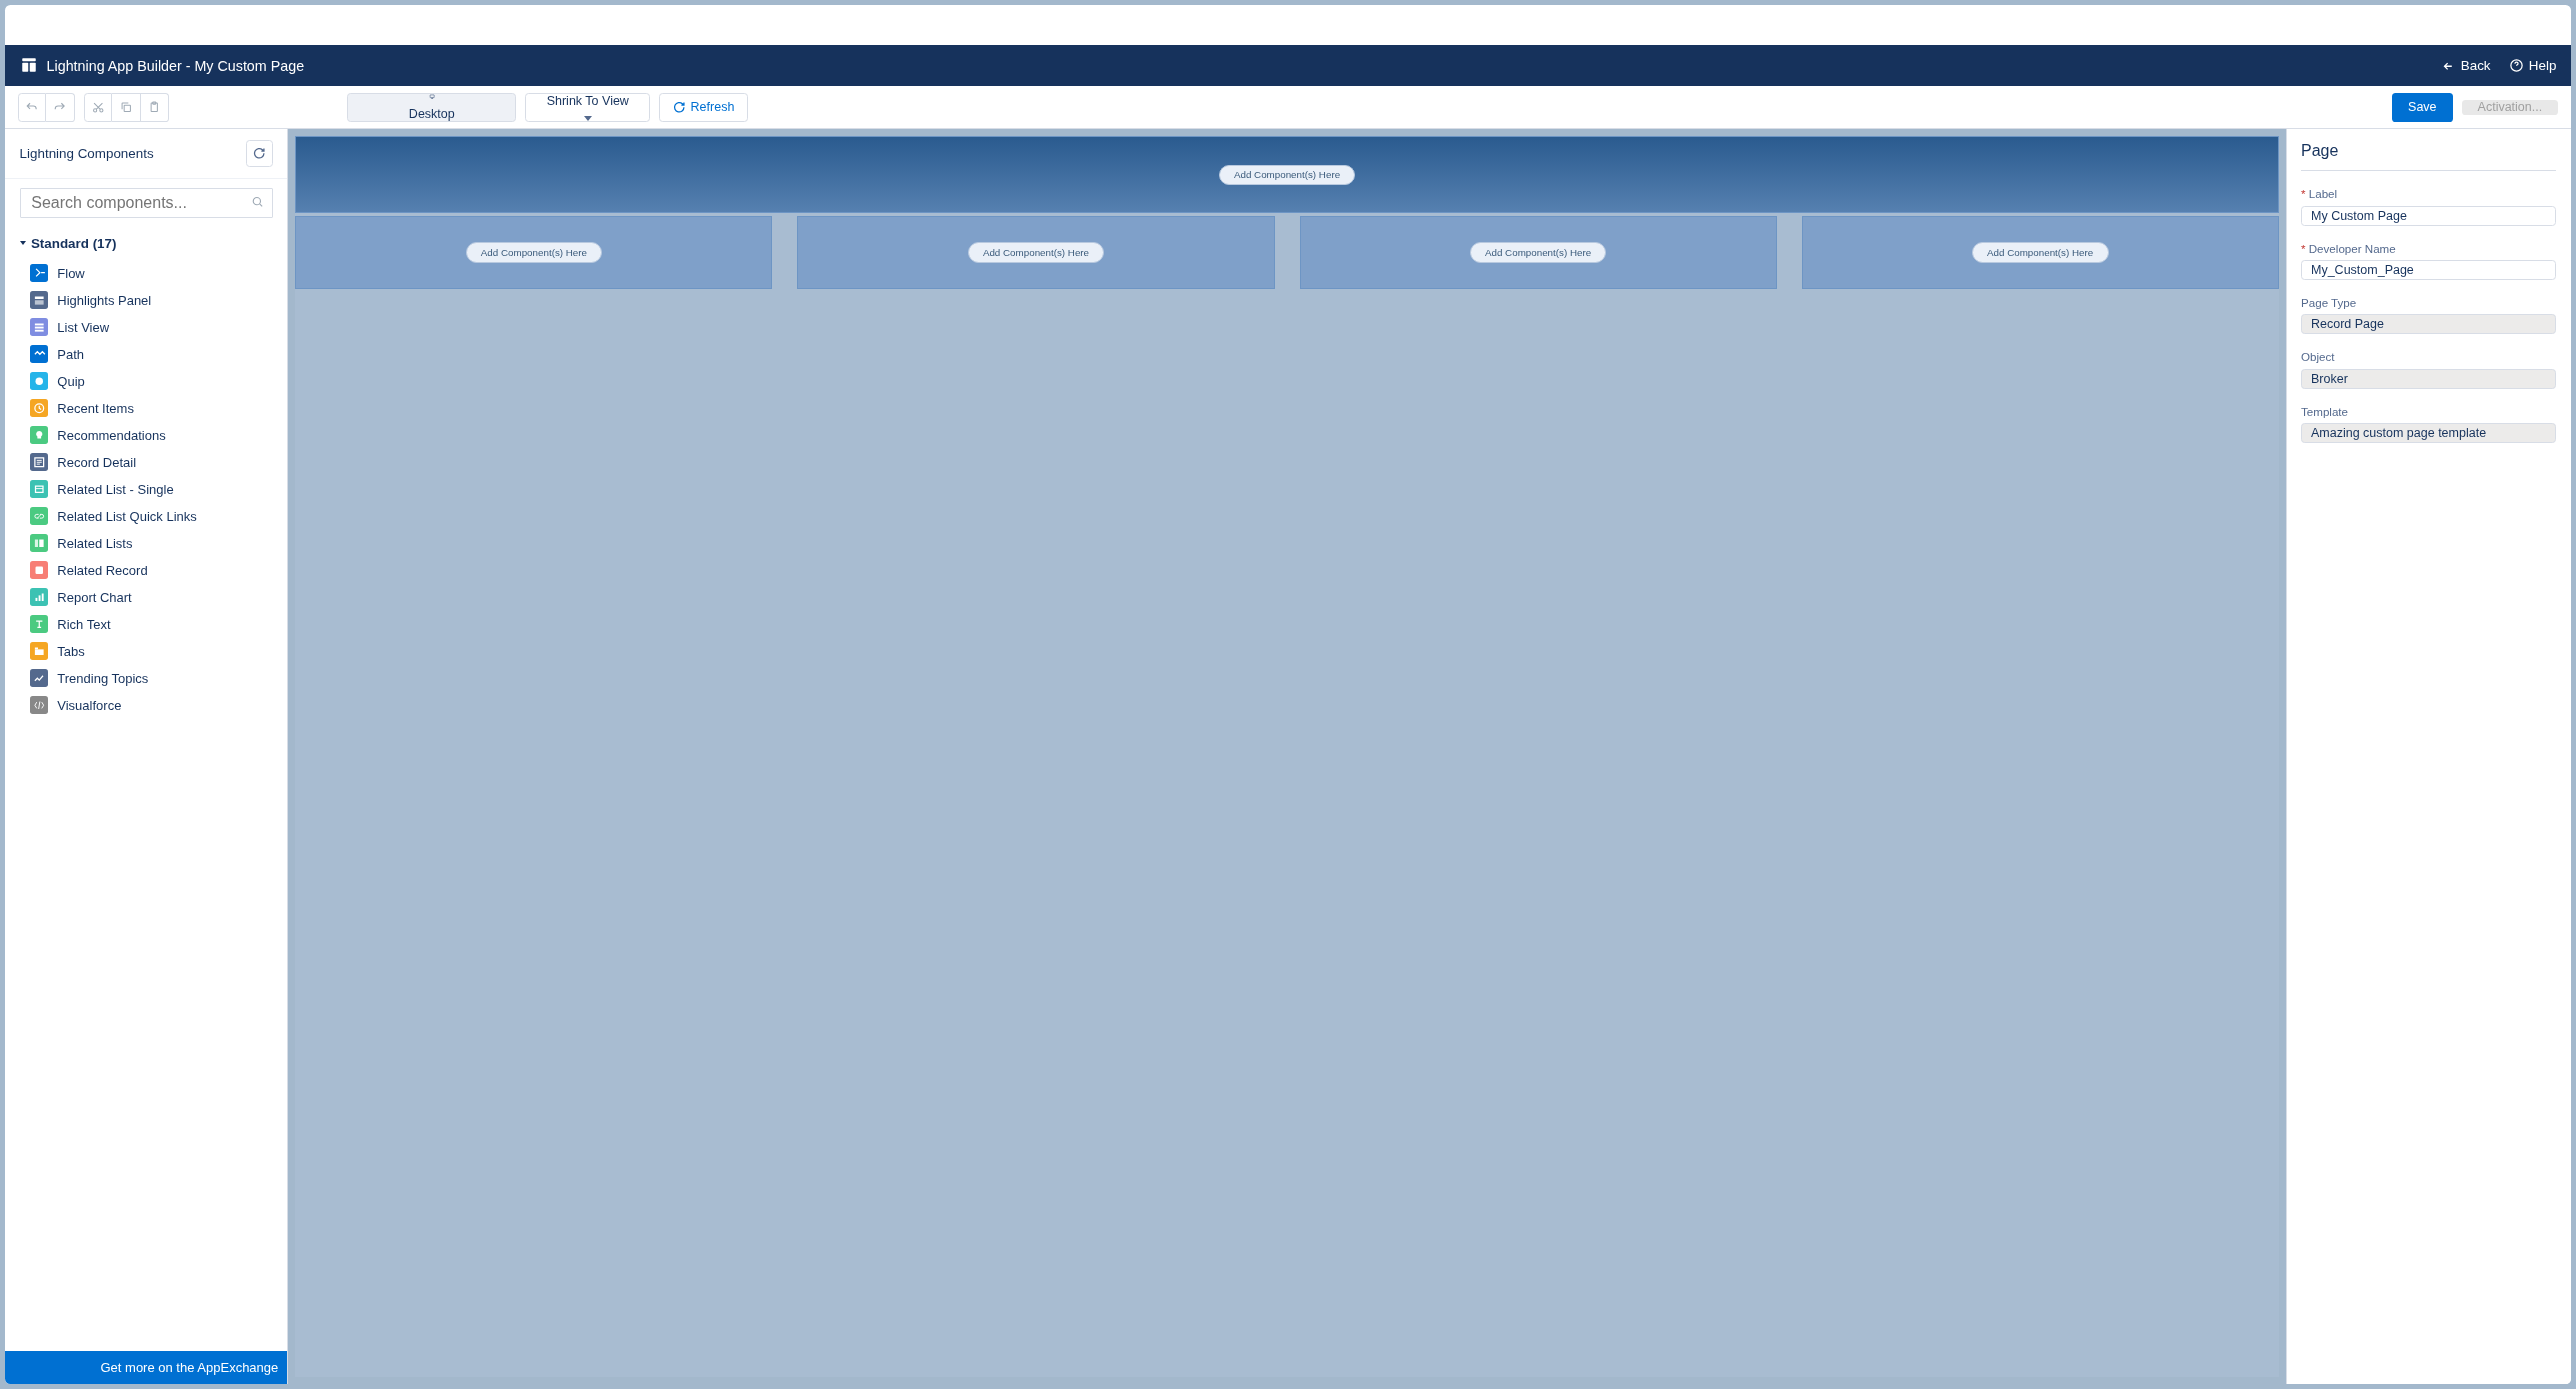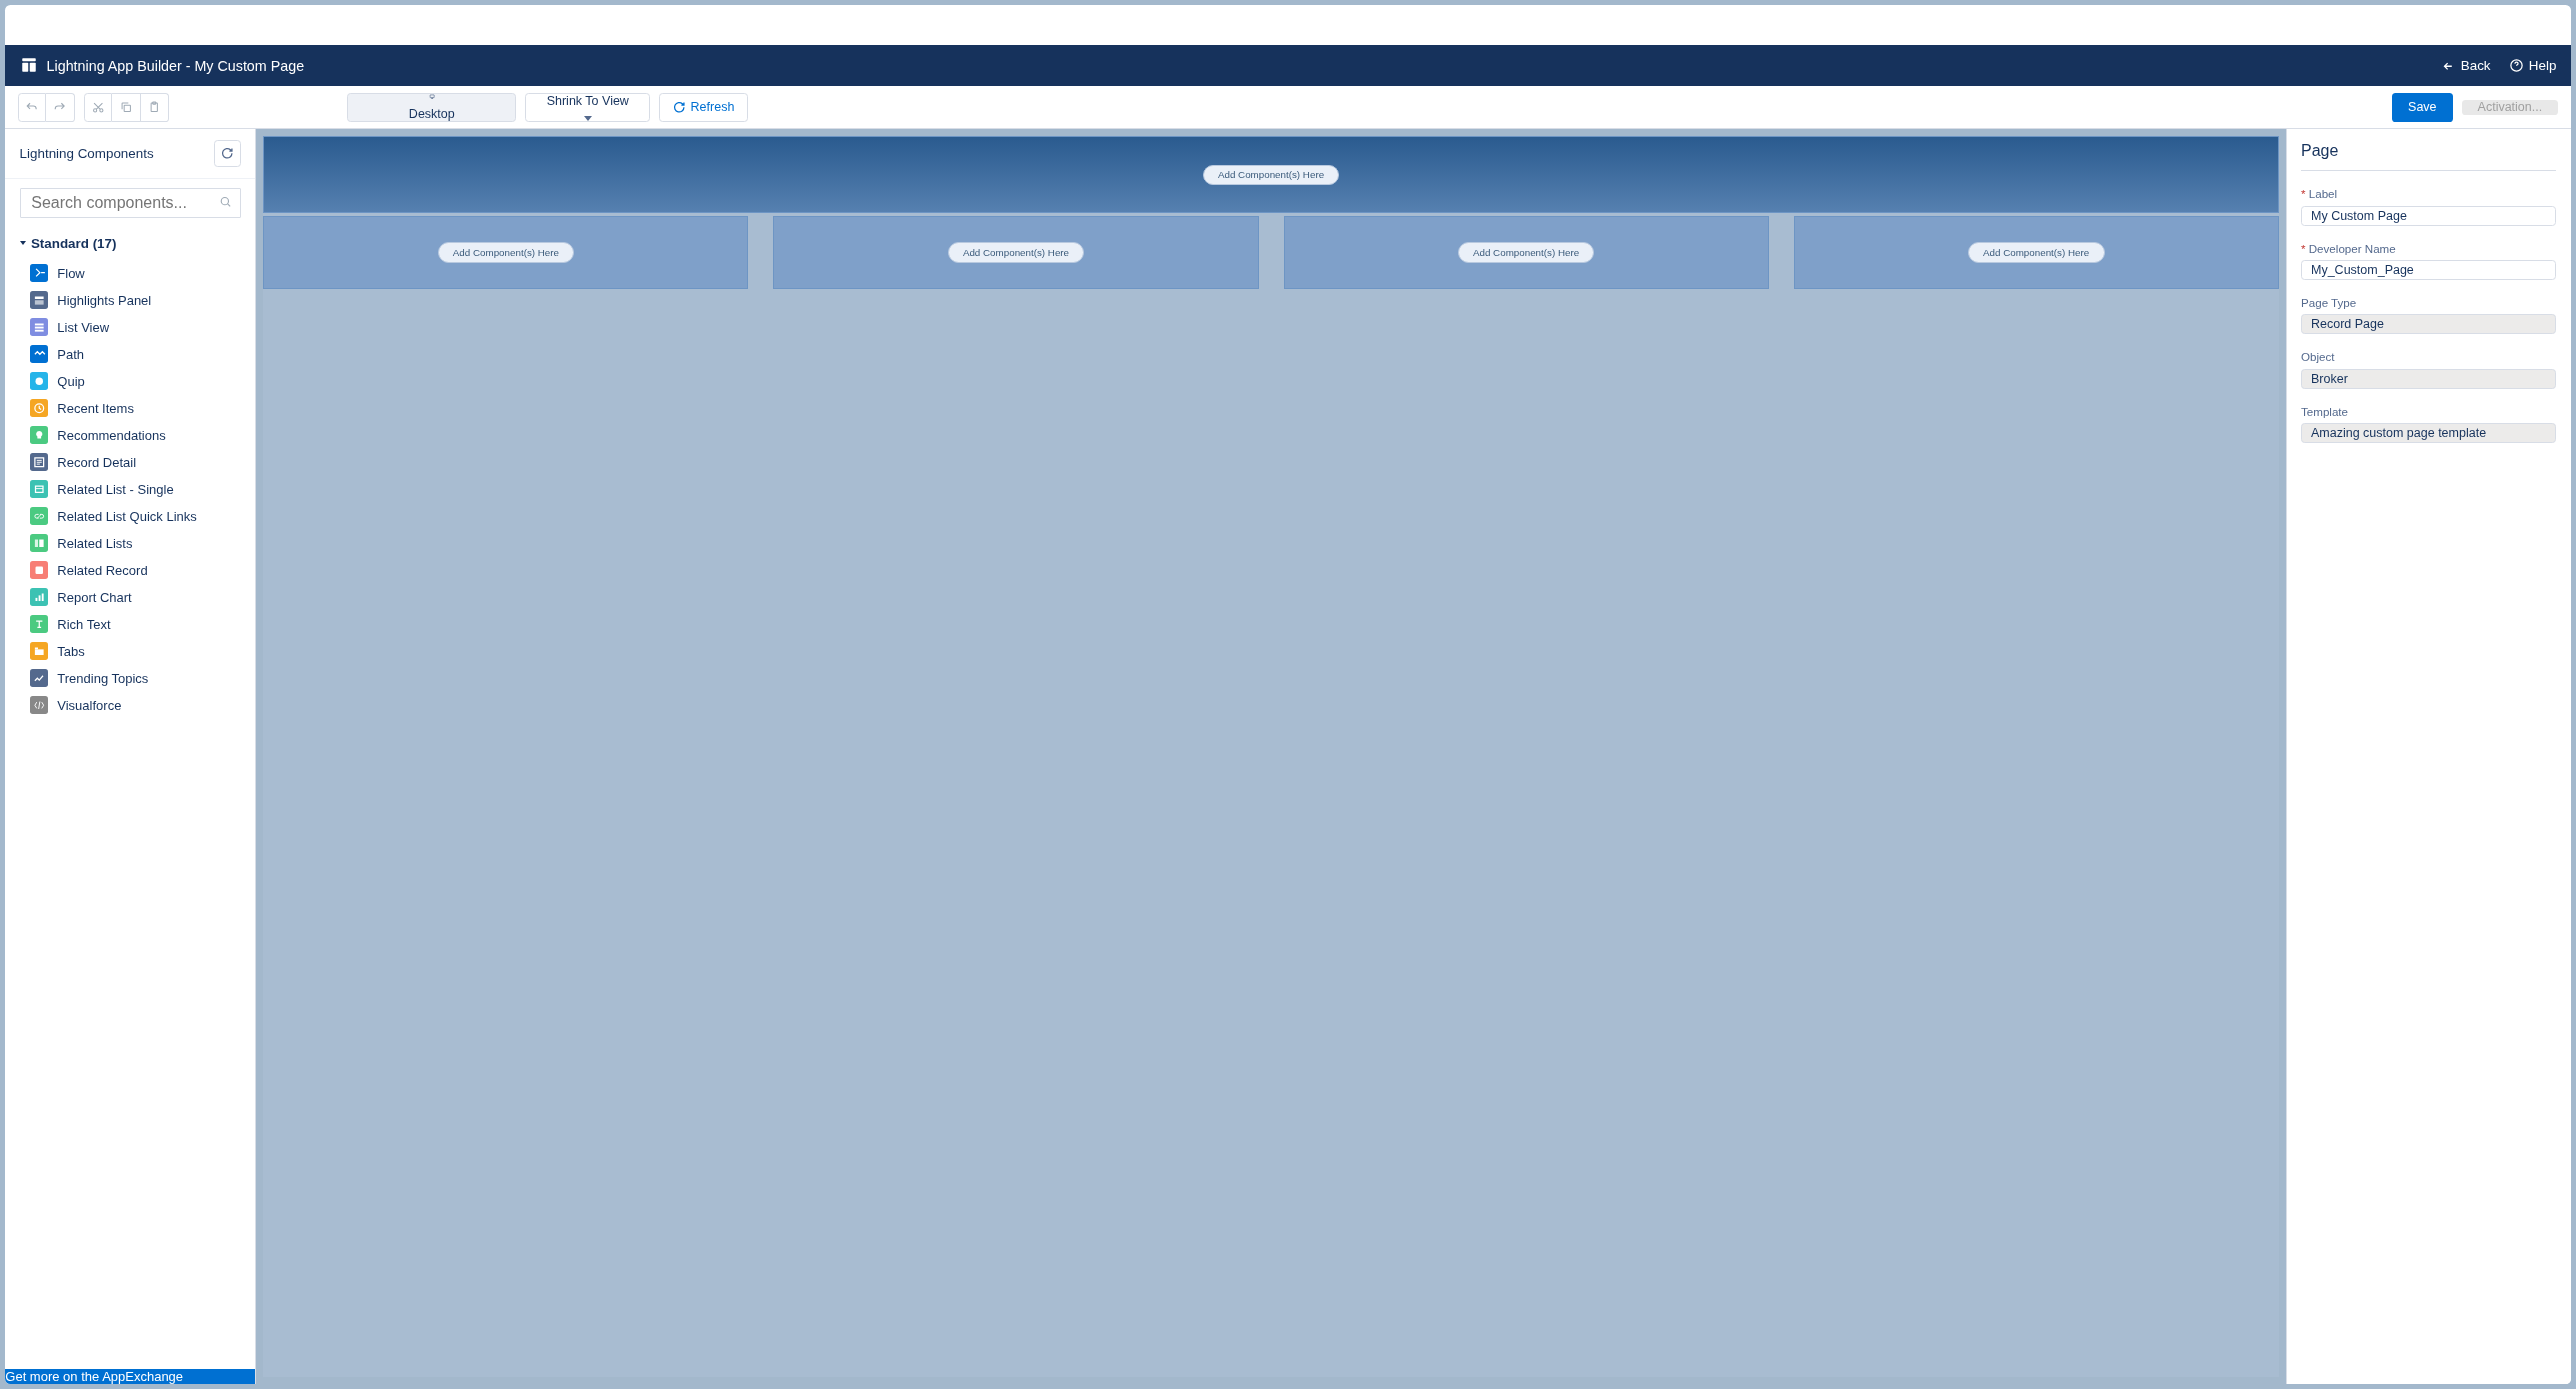--- a/index.html
+++ b/index.html
@@ -26,34 +26,34 @@
 .tb-select.shrink { width: 125px; justify-content: space-between; }
 .tb-refresh { height: 28.5px; border: 0.9px solid #d8dde6; border-radius: 3.6px; padding: 0 12.5px; display: flex; align-items: center; gap: 5.3px; color: #0070d2; cursor: pointer; font-size: 12.5px; background: #fff; }
 .tb-spacer { flex: 1; }
 .btn-save { background: #0070d2; color: #fff; border: none; border-radius: 3.6px; height: 28.5px; padding: 0 16px; font-size: 12.5px; cursor: pointer; }
 .btn-activation { background: #e8e8e8; color: #a0a0a0; border: none; border-radius: 3.6px; height: 15px; padding: 0 16px; font-size: 12.5px; cursor: default; }
 
 
 .main { flex: 1; display: flex; overflow: hidden; }
 
 
-.sidebar { width: 251px; border-right: 0.9px solid #d8dde6; display: flex; flex-direction: column; background: #fff; }
+.sidebar { width: 283px; border-right: 0.9px solid #d8dde6; display: flex; flex-direction: column; background: #fff; }
 .sb-header { padding: 10.7px 14.3px; display: flex; align-items: center; justify-content: space-between; border-bottom: 0.9px solid #eef1f6; }
 .sb-title { font-size: 13.4px; color: #16325c; }
 .btn-reload { width: 27px; height: 27px; border: 0.9px solid #d8dde6; border-radius: 3.6px; background: #fff; display: flex; align-items: center; justify-content: center; cursor: pointer; color: #54698d; }
 .sb-search-wrap { padding: 9px 14.3px; }
 .sb-search { position: relative; }
 .sb-search input { width: 100%; height: 30px; border: 0.9px solid #d8dde6; border-radius: 1px; padding: 0 30px 0 10.7px; font-size: 16px; color: #0c4a6e; }
 .sb-search .search-icon { position: absolute; right: 9px; top: 50%; transform: translateY(-50%); color: #9faab5; }
 .sb-section-hdr { padding: 9px 14.3px; display: flex; align-items: center; gap: 5.3px; font-weight: 700; font-size: 13.4px; color: #16325c; cursor: pointer; }
 .sb-list { flex: 1; overflow-y: auto; }
 .sb-item { display: flex; align-items: center; gap: 9px; padding: 4.5px 14.3px 4.5px 25px; cursor: grab; font-size: 13px; color: #16325c; }
 .comp-icon { width: 18px; height: 18px; border-radius: 2.7px; display: flex; align-items: center; justify-content: center; flex-shrink: 0; }
 .comp-icon svg { fill: #fff; }
-.sb-footer { background: #0070d2; color: #fff; text-align: left; font-size: 13px; cursor: pointer; }
+.sb-footer { background: #0070d2; color: #fff; text-align: right; padding: 9px; font-size: 13px; cursor: pointer; }
 
 
 .canvas-wrap { flex: 1; background: #a3b8cc; overflow: auto; padding: 7.1px; }
 .canvas-page { background: #a8bcd1; height: 100%; }
 .hero { height: 77px; background: linear-gradient(180deg, #2a5b8f 0%, #5680b0 100%); border: 0.9px solid #6d95c4; display: flex; align-items: center; justify-content: center; margin-bottom: 2.7px; }
 .drop-pill { background: #eaf0f8; border: 0.9px solid #b8c9df; color: #3a5a7a; font-size: 9.8px; padding: 3.6px 14.3px; border-radius: 12.5px; }
 .slot-row { display: flex; gap: 25px; padding: 0 0; }
 .slot { flex: 1; height: 73px; background: #7fa0c9; border: 0.9px solid #6d95c4; display: flex; align-items: center; justify-content: center; }
 
 

